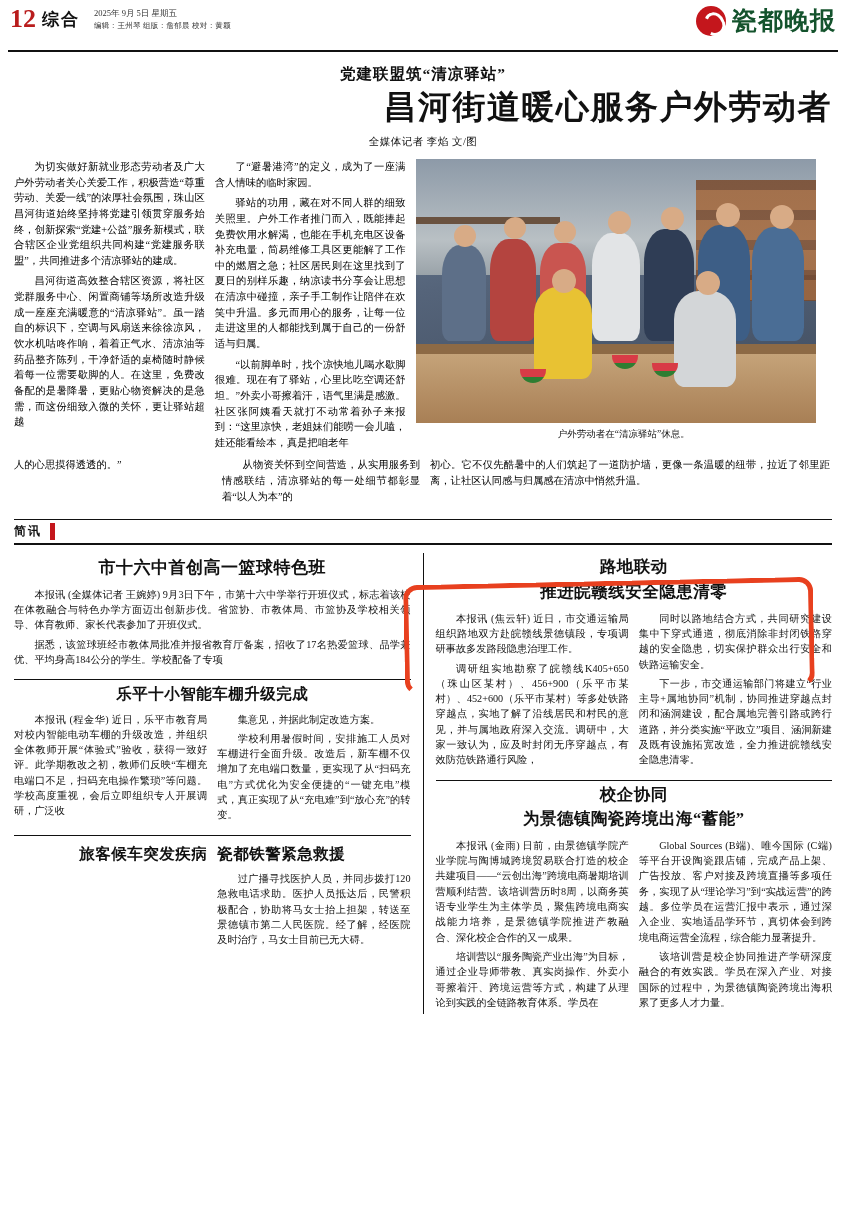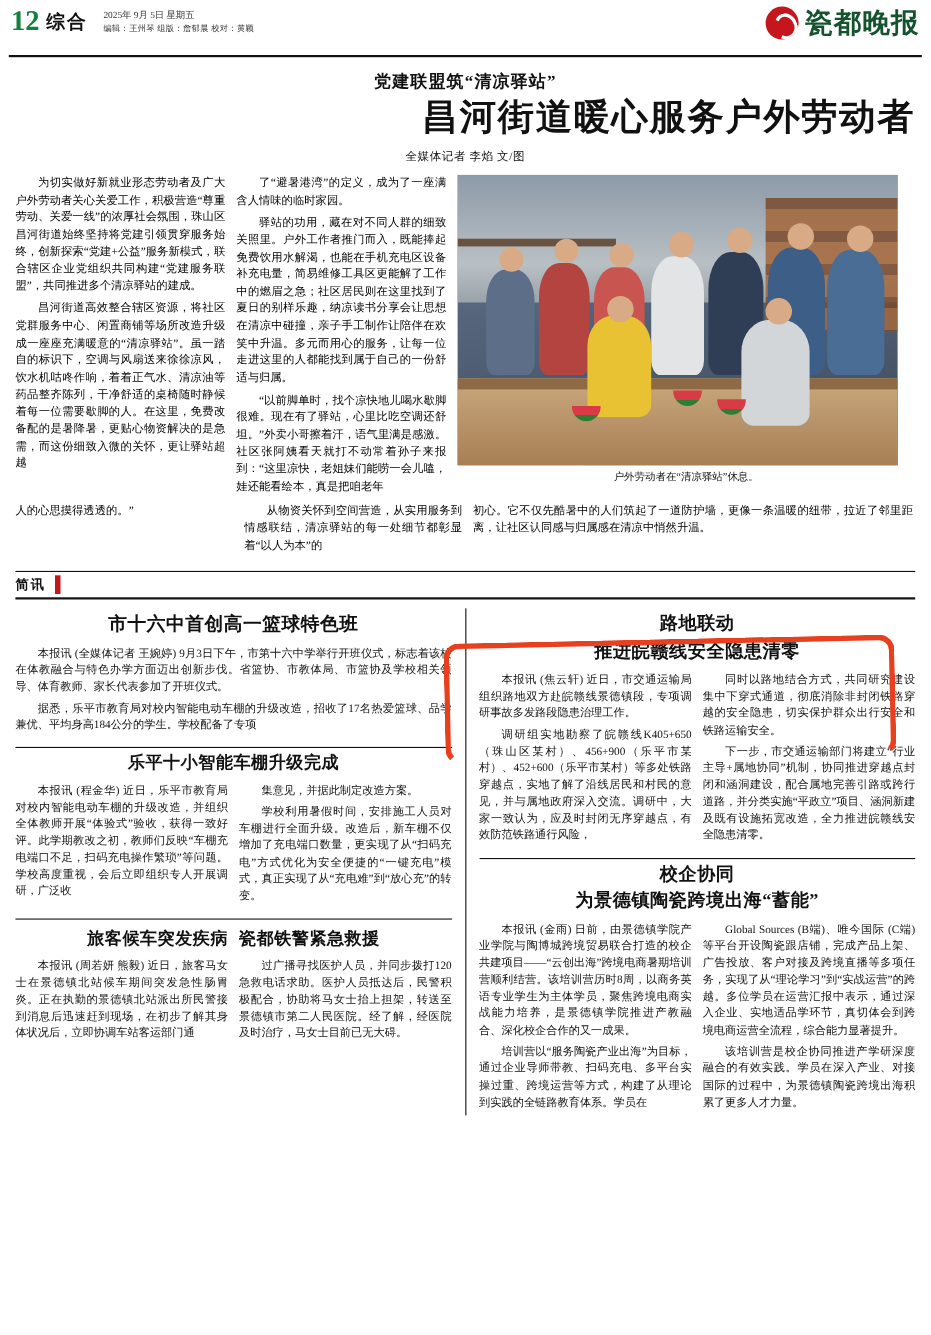--- a/index.html
+++ b/index.html
@@ -20,21 +20,21 @@
     position: relative;
     height: 48px;
     padding: 4px 10px 0 10px;
     display: flex;
     align-items: flex-start;
   }
   .page-num {
     font-family: "Liberation Serif", serif;
     font-size: 26px;
     font-weight: bold;
-    color: #15803d;
+    color: #b91c1c;
     line-height: 1;
     margin-right: 6px;
     margin-top: 2px;
   }
   .section-name {
     font-size: 17px;
     font-weight: bold;
     letter-spacing: 2px;
     margin-top: 4px;
     margin-right: 14px;
@@ -312,21 +312,21 @@
 
 <div class="bottom">
 
   <div style="width:404px">
 
     <div>
       <div class="b-head">市十六中首创高一篮球特色班</div>
       <div class="sub-cols">
         <div class="btext">
           <p>本报讯 (全媒体记者 王婉婷) 9月3日下午，市第十六中学举行开班仪式，标志着该校在体教融合与特色办学方面迈出创新步伐。省篮协、市教体局、市篮协及学校相关领导、体育教师、家长代表参加了开班仪式。</p>
-          <p>据悉，乐平市教育局对校内智能电动车棚的升级改造，招收了17名热爱篮球、品学兼优、平均身高184公分的学生。学校配备了专项</p>
+          <p>据悉，该篮球班经市教体局批准并报省教育厅备案，招收了17名热爱篮球、品学兼优、平均身高184公分的学生。学校配备了专项</p>
         </div>
       </div>
     </div>
 
     <div class="sep-line"></div>
 
     <div>
       <div class="b-head small">乐平十小智能车棚升级完成</div>
       <div class="sub-cols">
         <div class="btext">
@@ -338,23 +338,20 @@
         </div>
       </div>
     </div>
 
     <div class="sep-line"></div>
 
     <div>
       <div class="sub-cols">
         <div>
           <div class="b-head small" style="text-align:right">旅客候车突发疾病</div>
-          <div class="btext">
-            <p>本报讯 (周若妍 熊毅) 近日，旅客马女士在景德镇北站候车期间突发急性肠胃炎。正在执勤的景德镇北站派出所民警接到消息后迅速赶到现场，在初步了解其身体状况后，立即协调车站客运部门通</p>
-          </div>
         </div>
         <div>
           <div class="b-head small" style="text-align:left">瓷都铁警紧急救援</div>
           <div class="btext">
             <p>过广播寻找医护人员，并同步拨打120急救电话求助。医护人员抵达后，民警积极配合，协助将马女士抬上担架，转送至景德镇市第二人民医院。经了解，经医院及时治疗，马女士目前已无大碍。</p>
           </div>
         </div>
       </div>
     </div>
   </div>
@@ -379,21 +376,21 @@
     </div>
 
     <div class="sep-line"></div>
 
     <div>
       <div class="b-head two">校企协同</div>
       <div class="b-head two" style="margin-top:-4px">为景德镇陶瓷跨境出海“蓄能”</div>
       <div class="sub-cols">
         <div class="btext">
           <p>本报讯 (金雨) 日前，由景德镇学院产业学院与陶博城跨境贸易联合打造的校企共建项目——“云创出海”跨境电商暑期培训营顺利结营。该培训营历时8周，以商务英语专业学生为主体学员，聚焦跨境电商实战能力培养，是景德镇学院推进产教融合、深化校企合作的又一成果。</p>
-          <p>培训营以“服务陶瓷产业出海”为目标，通过企业导师带教、扫码充电、多平台实操过重、跨境运营等方式，构建了从理论到实践的全链路教育体系。学员在</p>
+          <p>培训营以“服务陶瓷产业出海”为目标，通过企业导师带教、真实岗操作、外卖小哥擦着汗、跨境运营等方式，构建了从理论到实践的全链路教育体系。学员在</p>
         </div>
         <div class="btext">
           <p>Global Sources (B端)、唯今国际 (C端) 等平台开设陶瓷跟店铺，完成产品上架、广告投放、客户对接及跨境直播等多项任务，实现了从“理论学习”到“实战运营”的跨越。多位学员在运营汇报中表示，通过深入企业、实地适品学环节，真切体会到跨境电商运营全流程，综合能力显著提升。</p>
           <p>该培训营是校企协同推进产学研深度融合的有效实践。学员在深入产业、对接国际的过程中，为景德镇陶瓷跨境出海积累了更多人才力量。</p>
         </div>
       </div>
     </div>
   </div>
 
   <div class="red-bracket" style="left:404px; top:28px; width:410px; height:110px; border-top-color:#e8401f; border-left-color:#e8401f; border-right-color:#e8401f; border-bottom-color:transparent; transform:rotate(-1.2deg);"></div>

